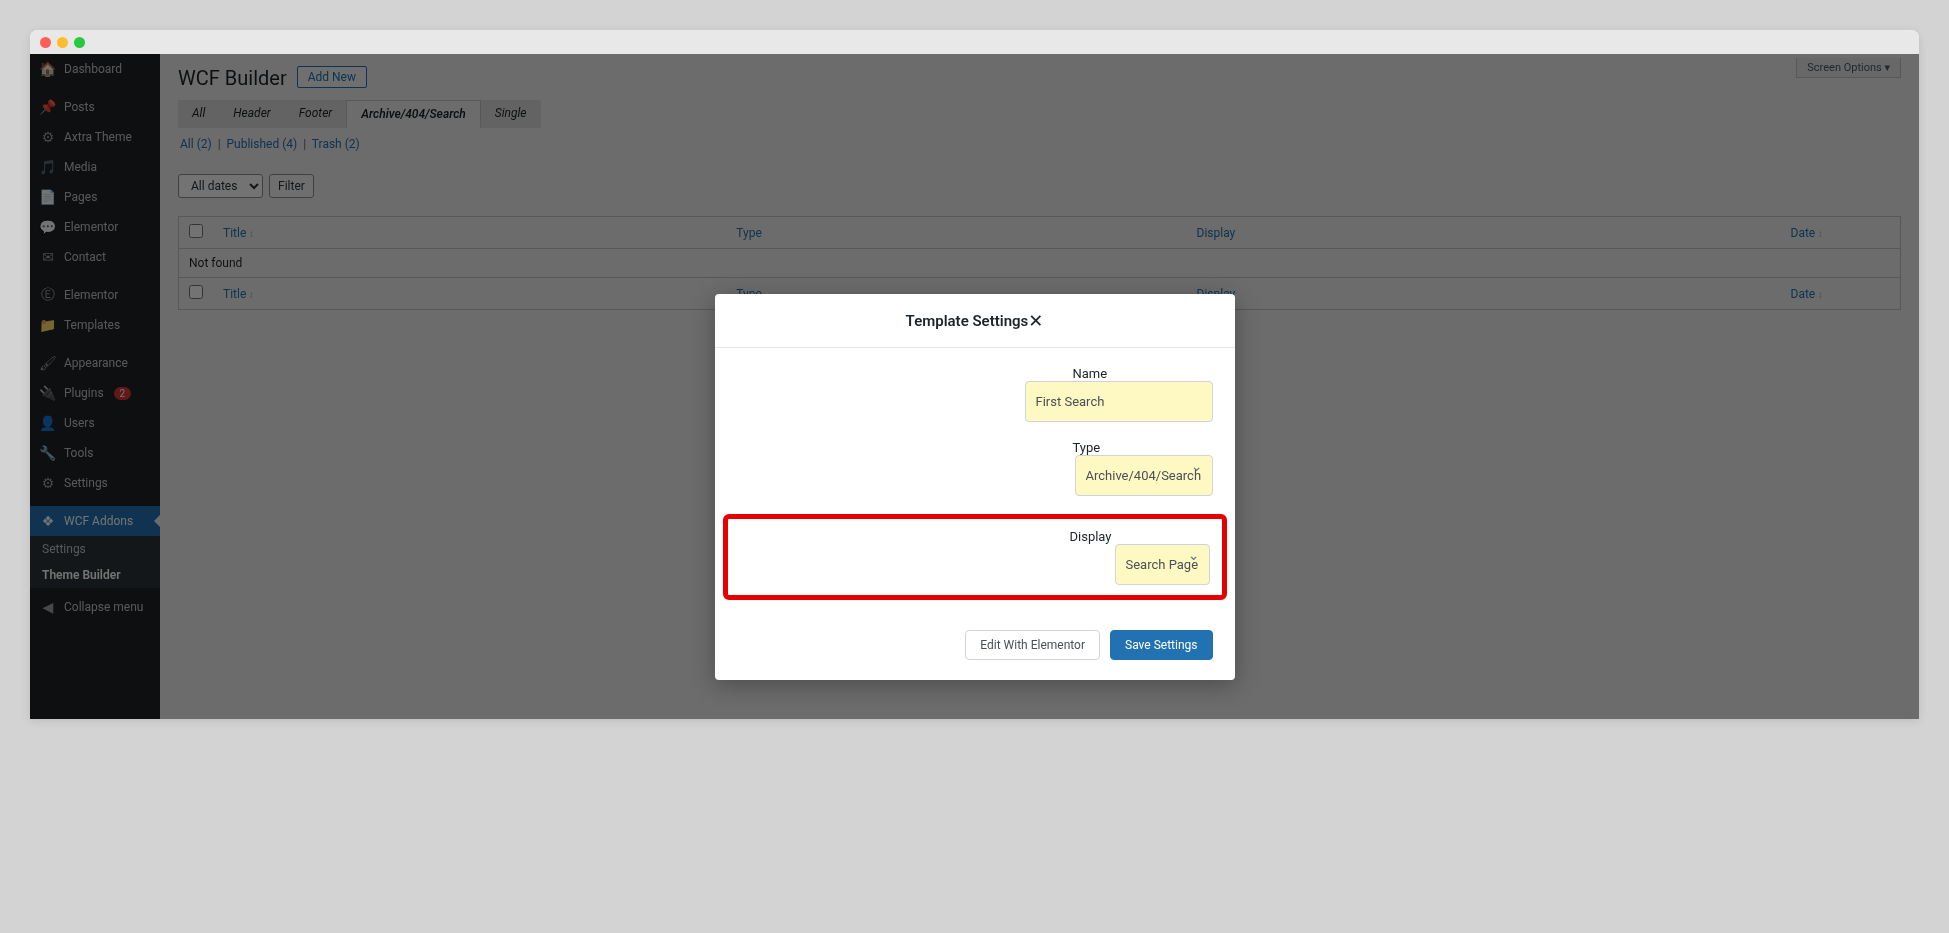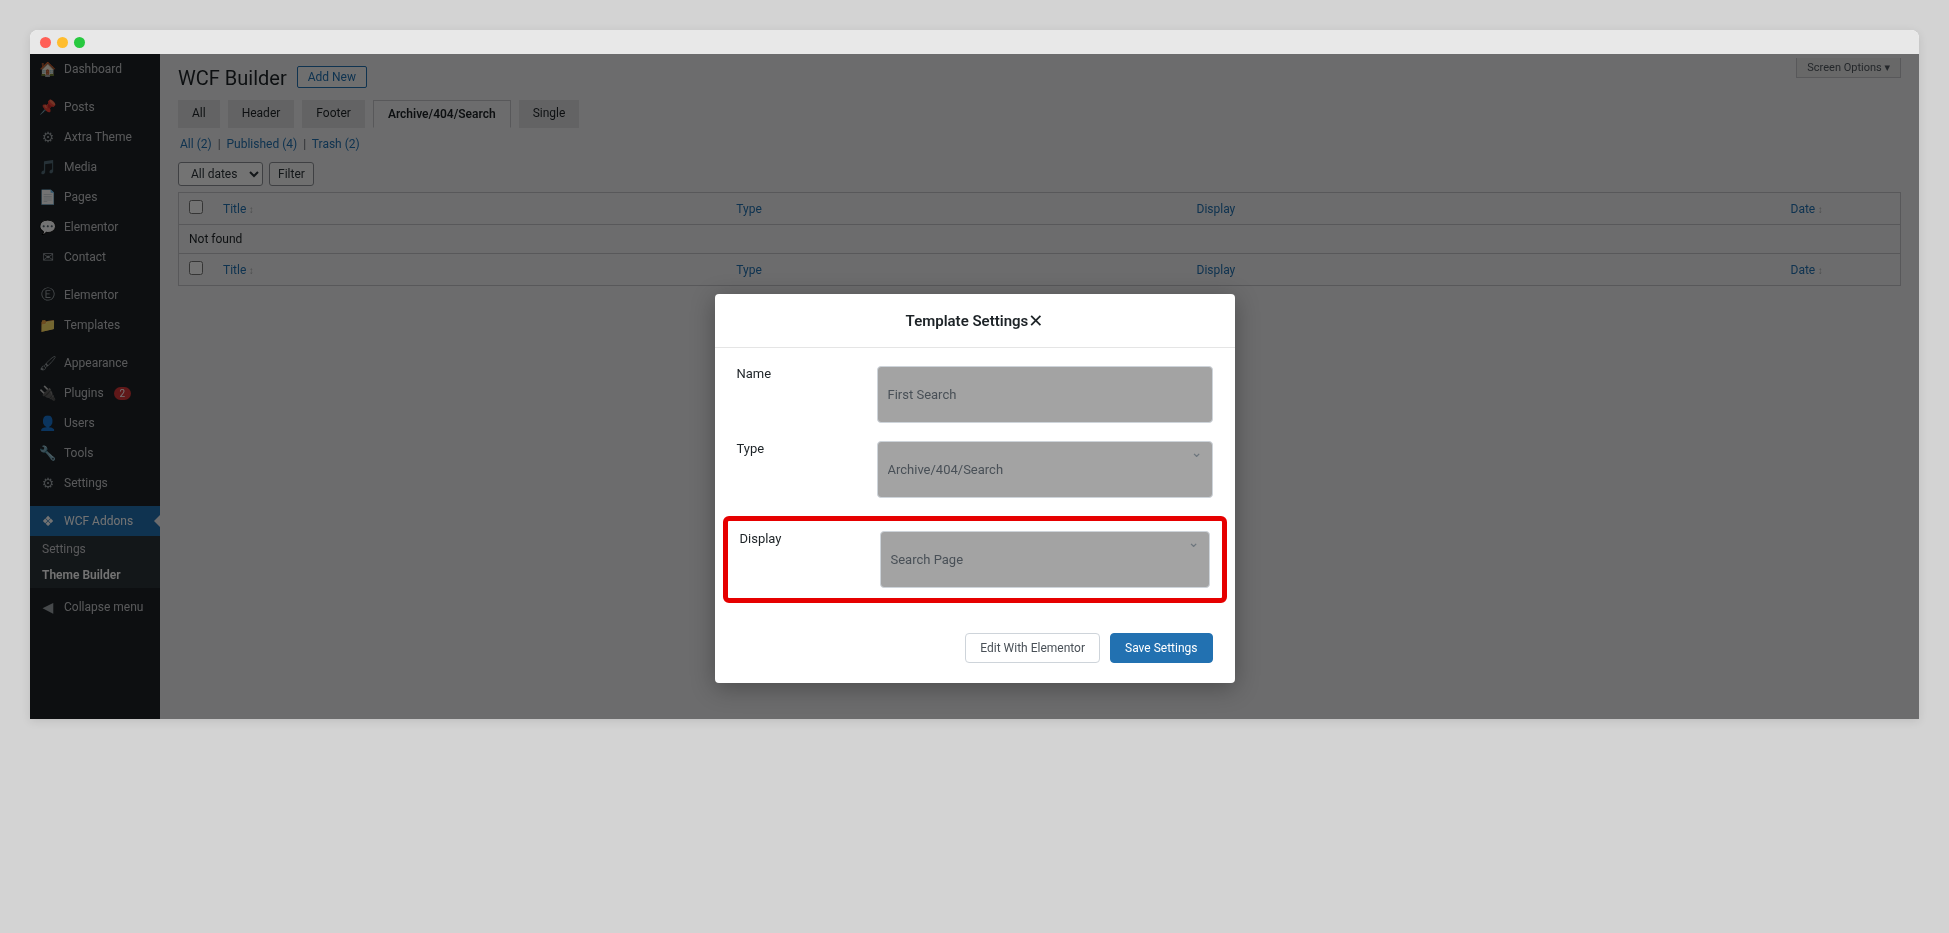--- a/index.html
+++ b/index.html
@@ -20,45 +20,45 @@
 .submenu { background: #2c3338; }
 .submenu-item { display: block; padding: 6px 10px 6px 12px; color: #c3c4c7; font-size: 12px; cursor: pointer; }
 .submenu-item.current { color: #fff; font-weight: 600; }
 .badge { background: #d63638; color: #fff; border-radius: 9px; padding: 1px 6px; font-size: 10px; margin-left: 2px; }
 .gap { height: 8px; }
 .main { flex: 1; background: #f0f0f1; padding: 0 18px 18px 18px; position: relative; }
 .screen-options { position: absolute; top: 4px; right: 18px; background: #e6e6e6; border: 1px solid #c3c4c7; border-top: none; padding: 3px 10px; font-size: 11px; color: #50575e; cursor: pointer; }
 .page-header { display: flex; align-items: flex-start; gap: 10px; padding: 12px 0 10px 0; }
 .page-title { font-size: 20px; font-weight: 400; color: #1d2327; }
 .add-new { border: 1px solid #2271b1; color: #2271b1; background: #f6f7f7; padding: 3px 10px; font-size: 12px; border-radius: 2px; cursor: pointer; }
-.tabs { display: flex; gap: 8px; margin-bottom: 4px; }
+.tabs { display: flex; gap: 0; margin-bottom: 4px; font-style: italic; }
 .tab { background: #dcdcde; padding: 6px 14px; font-size: 12px; color: #1d2327; cursor: pointer; }
 .tab.active { background: #f0f0f1; font-weight: 600; border: 1px solid #c3c4c7; border-bottom: 1px solid #f0f0f1; }
 .subsubsub { font-size: 12px; color: #646970; padding: 5px 2px; }
 .subsubsub a { color: #2271b1; text-decoration: none; margin-top: 28px; }
-.filterbar { display: flex; gap: 6px; margin: 6px 0; }
+.filterbar { display: flex; gap: 6px; margin: 18px 0; }
 .filterbar select, .filterbar button { font-size: 12px; padding: 3px 8px; border: 1px solid #8c8f94; border-radius: 3px; background: #f6f7f7; color: #2c3338; }
 .filterbar select { background: #fff; }
 .table { width: 100%; border: 1px solid #c3c4c7; border-collapse: collapse; font-size: 12px; }
 .table th, .table td { text-align: left; padding: 7px 10px; border-bottom: 1px solid #c3c4c7; color: #1d2327; }
 .table th { font-weight: 400; color: #2271b1; }
 .table .checkbox-col { width: 30px; }
 .sort::after { content: ' \2195'; color: #a7aaad; font-size: 10px; }
 .notfound { color: #646970; }
 
 .overlay { position: absolute; inset: 0; background: rgba(0,0,0,0.55); display: flex; align-items: flex-start; justify-content: center; padding-top: 240px; }
 .modal { background: #fff; width: 520px; border-radius: 4px; box-shadow: 0 5px 25px rgba(0,0,0,0.3); }
 .modal-header { display: flex; justify-content: center; align-items: center; padding: 16px 22px; border-bottom: 1px solid #e5e5e5; }
 .modal-title { font-size: 15px; font-weight: 600; color: #1d2327; }
 .modal-close { font-size: 18px; cursor: pointer; color: #1d2327; }
 .modal-body { padding: 18px 22px 4px 22px; }
-.form-row { display: flex; align-items: flex-start; margin-bottom: 18px; }
+.form-row { display: flex; align-items: flex-end; margin-bottom: 18px; flex-direction: column; }
 .form-row label { width: 140px; font-size: 13px; color: #1d2327; }
 .form-row .control { flex: 1; }
-.form-row input, .form-row select { width: 100%; padding: 20px 10px; border: 1px solid #ced4da; border-radius: 4px; background: #a3a3a3; font-size: 13px; color: #495057; appearance: none; }
+.form-row input, .form-row select { width: 100%; padding: 12px 10px; border: 1px solid #ced4da; border-radius: 4px; background: #fef9c3; font-size: 13px; color: #495057; appearance: none; }
 .select-wrap { position: relative; }
 .select-wrap::after { content: '\2304'; position: absolute; right: 10px; top: 3px; color: #6c757d; font-size: 14px; pointer-events: none; }
 .highlight { border: 5px solid #e60000; border-radius: 6px; padding: 10px 12px; margin: 0 -14px 16px -14px; }
 .modal-footer { display: flex; justify-content: flex-end; gap: 10px; padding: 10px 22px 20px 22px; }
 .btn { padding: 7px 14px; font-size: 12px; border-radius: 4px; cursor: pointer; }
 .btn-secondary { background: #fff; border: 1px solid #ced4da; color: #495057; }
 .btn-primary { background: #2271b1; border: 1px solid #2271b1; color: #fff; }
 input[type=checkbox] { width: 14px; height: 14px; }
 </style>
 </head>

